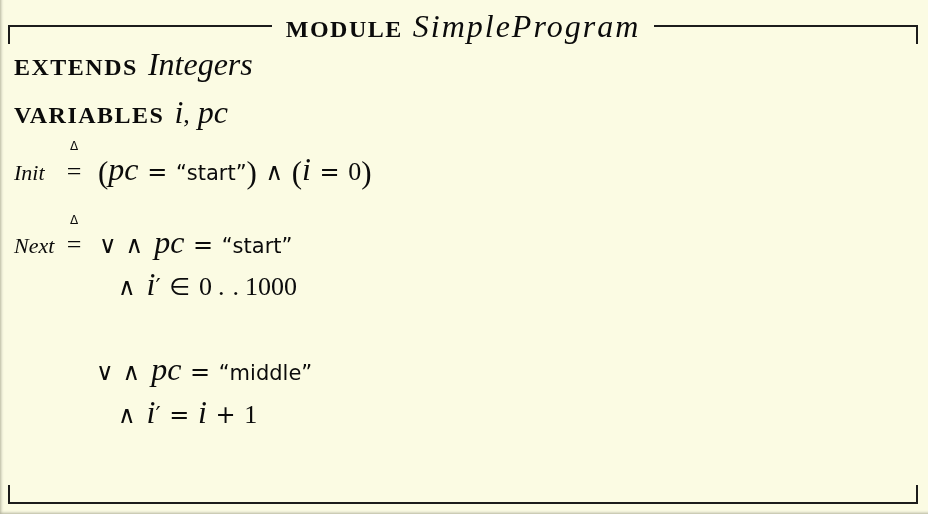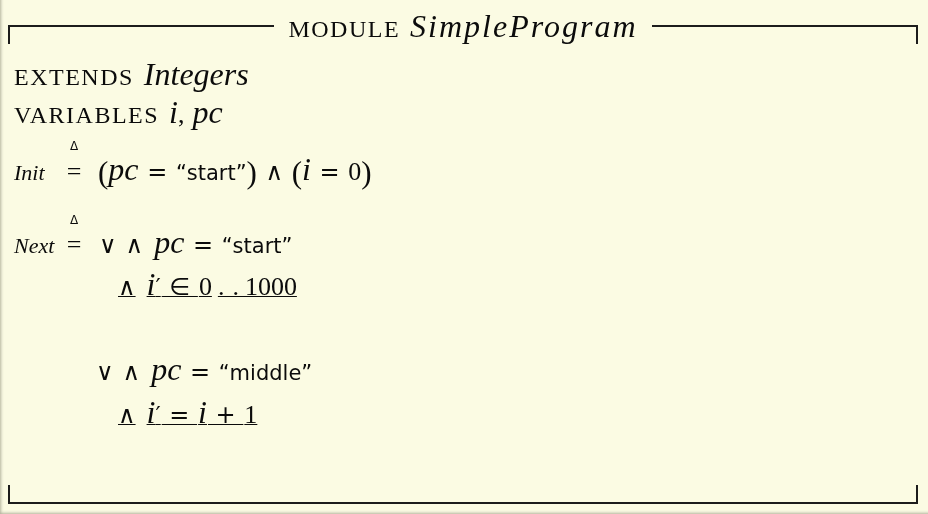--- a/index.html
+++ b/index.html
@@ -38,49 +38,49 @@
     position:absolute;left:8px;top:502px;width:910px;height:2px;background:var(--rule);
   }
   .bottom-rule::before,.bottom-rule::after{
     content:"";position:absolute;bottom:0;width:2px;height:19px;background:var(--rule);
   }
   .bottom-rule::before{left:0;}
   .bottom-rule::after{right:0;}
 
   
   .tk{white-space:pre;}
-  .tk.kw{font-family:"Liberation Serif",serif;font-size:24px;letter-spacing:1.5px;}
+  .tk.kw{font-family:"Liberation Serif",serif;font-size:24px;letter-spacing:1.5px;font-weight:bold;}
   .tk.id{font-family:"Liberation Serif",serif;font-style:italic;font-size:32px;}
   .tk.str{font-family:"DejaVu Sans",sans-serif;font-size:21px;margin-top:31px;}
   .tk.num{font-family:"Liberation Serif",serif;font-size:26px;}
   .tk.pn{font-family:"Liberation Serif",serif;font-size:26px;}
   .tk.bpn{font-family:"Liberation Serif",serif;font-size:31px;vertical-align:-3px;line-height:0;}
   .tk.op{font-family:"DejaVu Sans",sans-serif;font-size:24px;padding:0 1px;}
   .tk.pr{font-family:"DejaVu Sans",sans-serif;font-size:23px;}
   .tk.dots{font-family:"Liberation Serif",serif;font-size:26px;letter-spacing:8px;margin-left:6px;margin-right:-2px;}
   .tk.sp{display:inline-block;width:10px;}
   .tk.sp2{display:inline-block;width:8px;}
   .tk.gap{display:inline-block;width:7px;}
 
   .mkw{font-size:24px;letter-spacing:1.5px;}
   .mname{font-size:30px;letter-spacing:2px;}
 
   
   .line{position:absolute;left:14px;white-space:nowrap;}
-  .extends-line{top:58px;height:32px;line-height:32px;}
+  .extends-line{top:52px;height:32px;line-height:24px;}
   .variables-line{top:100px;height:32px;line-height:24px;}
   .init-line{top:146px;height:46px;line-height:46px;}
   .next-row{position:absolute;left:14px;height:43px;line-height:43px;white-space:nowrap;}
   .nr0{top:221px;}
   .nr1{top:263px;}
   .nr2{top:306px;}
   .nr3{top:348px;}
   .nr4{top:391px;}
   .nr5{top:433px;}
-  .ind-and{padding-left:103px;text-decoration:underline;}
+  .ind-and{padding-left:103px;}
   .ind-or{padding-left:81px;}
 
   .def-name{display:inline-block;width:52px;font-family:"Liberation Serif",serif;
     font-style:italic;font-size:22px;}
 
   
   .defeq{
     position:relative;display:inline-block;width:16px;margin-right:16px;
     vertical-align:baseline;text-align:center;
   }

